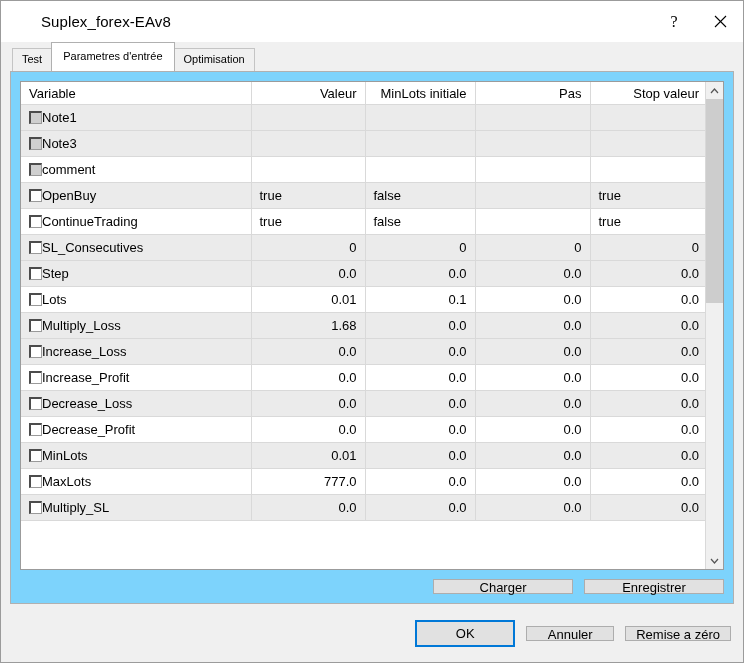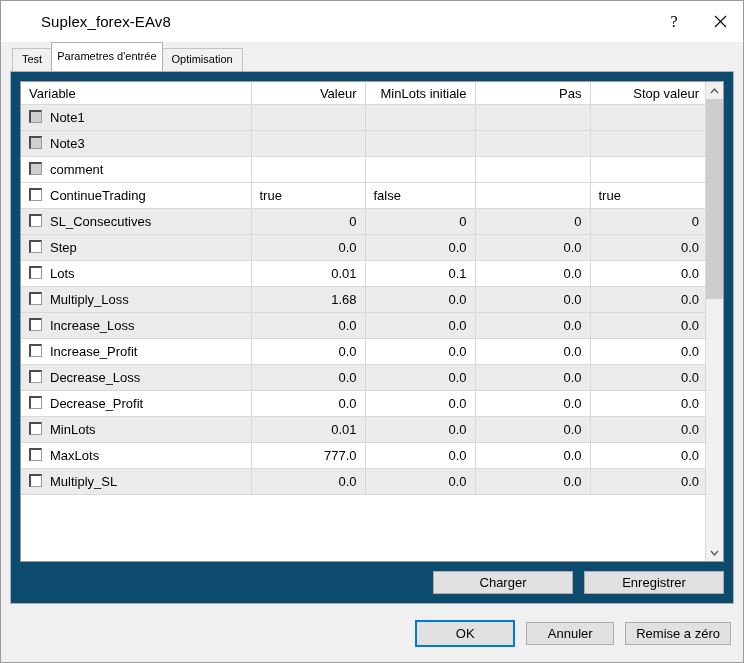--- a/index.html
+++ b/index.html
@@ -97,27 +97,27 @@
     cursor: default;
     color: #000;
   }
   .tab.active {
     background: #ffffff;
     height: 29px;
     line-height: 27px;
     border: 1px solid #b0b0b0;
     border-bottom: none;
     z-index: 3;
-    padding: 0 5px;
+    padding: 0 11px;
   }
 
   
   .panel {
     flex: 1 1 auto;
-    background: #0c4a6e;
+    background: #7dd3fc;
     border: 1px solid #b0b0b0;
     border-top: 1px solid #b0b0b0;
     margin: 0 9px 0 9px;
     box-sizing: border-box;
     display: flex;
     flex-direction: column;
     padding: 9px 9px 9px 9px;
     position: relative;
   }
 
@@ -184,22 +184,21 @@
 
   td.num  { text-align: right; }
   td.text { text-align: left; }
 
   td.varcell {
     padding-left: 6px;
     text-align: left;
   }
   .varinner {
     display: flex;
-    align-items: flex-start;
-    gap: 8px;
+    align-items: center;
   }
   .cbx {
     width: 13px;
     height: 13px;
     box-sizing: border-box;
     background: #ffffff;
     border-top: 2px solid #4c4c4c;
     border-left: 2px solid #4c4c4c;
     border-right: 1px solid #9a9a9a;
     border-bottom: 1px solid #9a9a9a;
@@ -247,21 +246,21 @@
     justify-content: flex-end;
     gap: 11px;
     padding-top: 9px;
   }
   button.btn {
     font-family: "Liberation Sans", sans-serif;
     font-size: 13px;
     background: #e1e1e1;
     border: 1px solid #adadad;
     color: #000;
-    height: 23px;
+    height: 15px;
     min-width: 88px;
     padding: 0 10px;
     cursor: default;
     box-sizing: border-box;
   }
   button.btn.wide { min-width: 140px; }
 
   
   .footer {
     flex: 0 0 auto;
@@ -362,20 +361,32 @@
                     <div class="varinner">
                       <span class="cbx disabled"></span>
                       <span>comment</span>
                     </div>
                   </td>
                   <td class="num"></td>
                   <td class="num"></td>
                   <td class="num"></td>
                   <td class="num"></td>
                 </tr>
+                <tr class="even">
+                  <td class="varcell">
+                    <div class="varinner">
+                      <span class="cbx"></span>
+                      <span>OpenBuy</span>
+                    </div>
+                  </td>
+                  <td class="text">true</td>
+                  <td class="text">false</td>
+                  <td class="text"></td>
+                  <td class="text">true</td>
+                </tr>
                 <tr class="odd">
                   <td class="varcell">
                     <div class="varinner">
                       <span class="cbx"></span>
                       <span>ContinueTrading</span>
                     </div>
                   </td>
                   <td class="text">true</td>
                   <td class="text">false</td>
                   <td class="text"></td>

